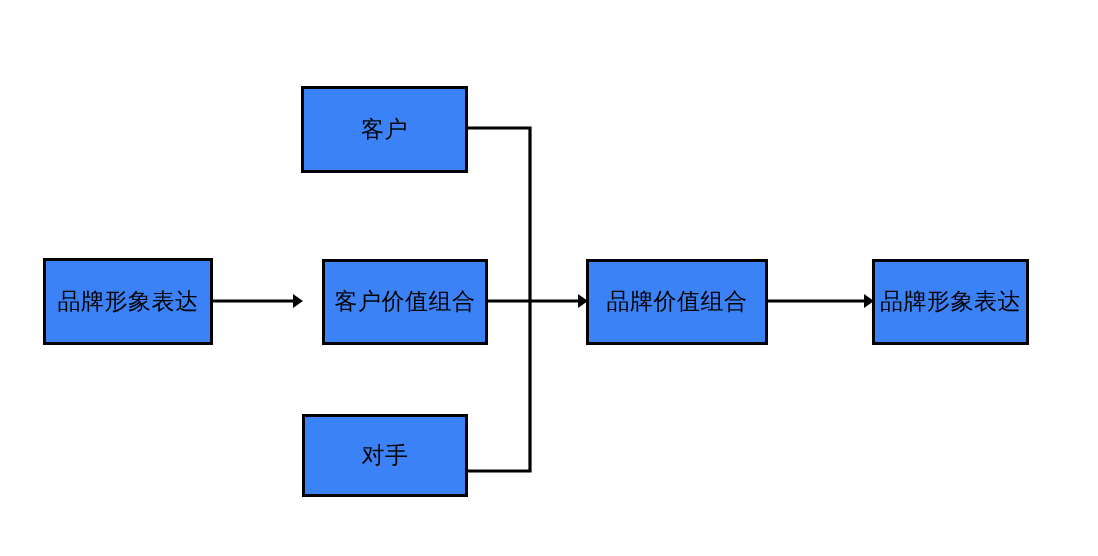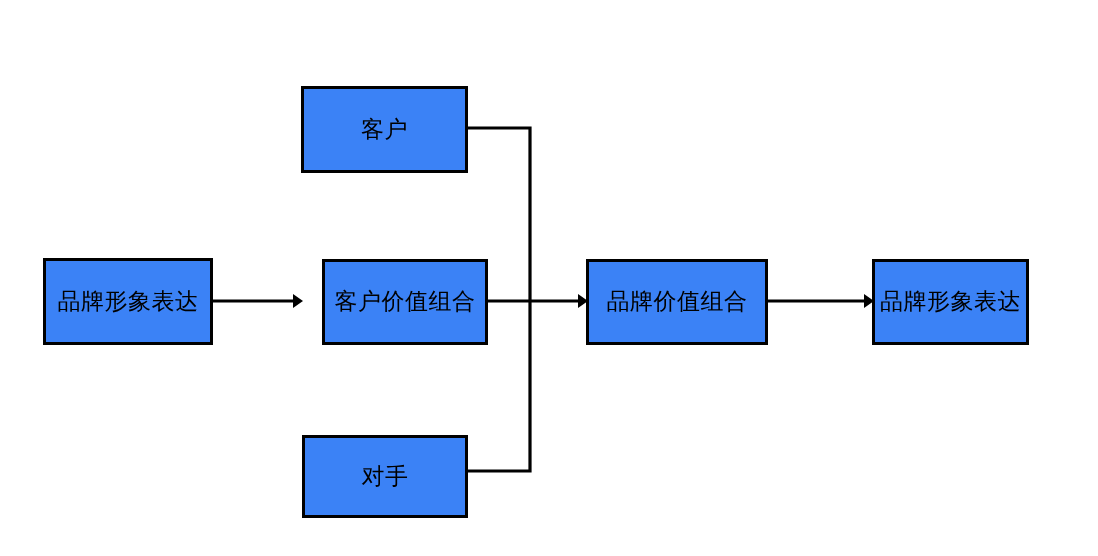--- a/index.html
+++ b/index.html
@@ -33,21 +33,21 @@
     white-space: nowrap;
     z-index: 3;
   }
   .node-label {
     display: block;
   }
   
   #node-competitiveness { left: 43px;  top: 258px; width: 170px; height: 87px; }
   #node-customer        { left: 301px; top: 86px;  width: 167px; height: 87px; }
   #node-customer-value  { left: 302px; top: 259px; width: 166px; height: 86px; margin-left: 20px; }
-  #node-rival           { left: 302px; top: 435px; width: 166px; height: 83px; }
+  #node-rival           { left: 302px; top: 414px; width: 166px; height: 83px; }
   #node-brand-value     { left: 586px; top: 259px; width: 182px; height: 86px; }
   #node-brand-image     { left: 872px; top: 259px; width: 157px; height: 86px; }
 
   #edge-layer {
     position: absolute;
     left: 0;
     top: 0;
     width: 1098px;
     height: 556px;
     z-index: 1;

